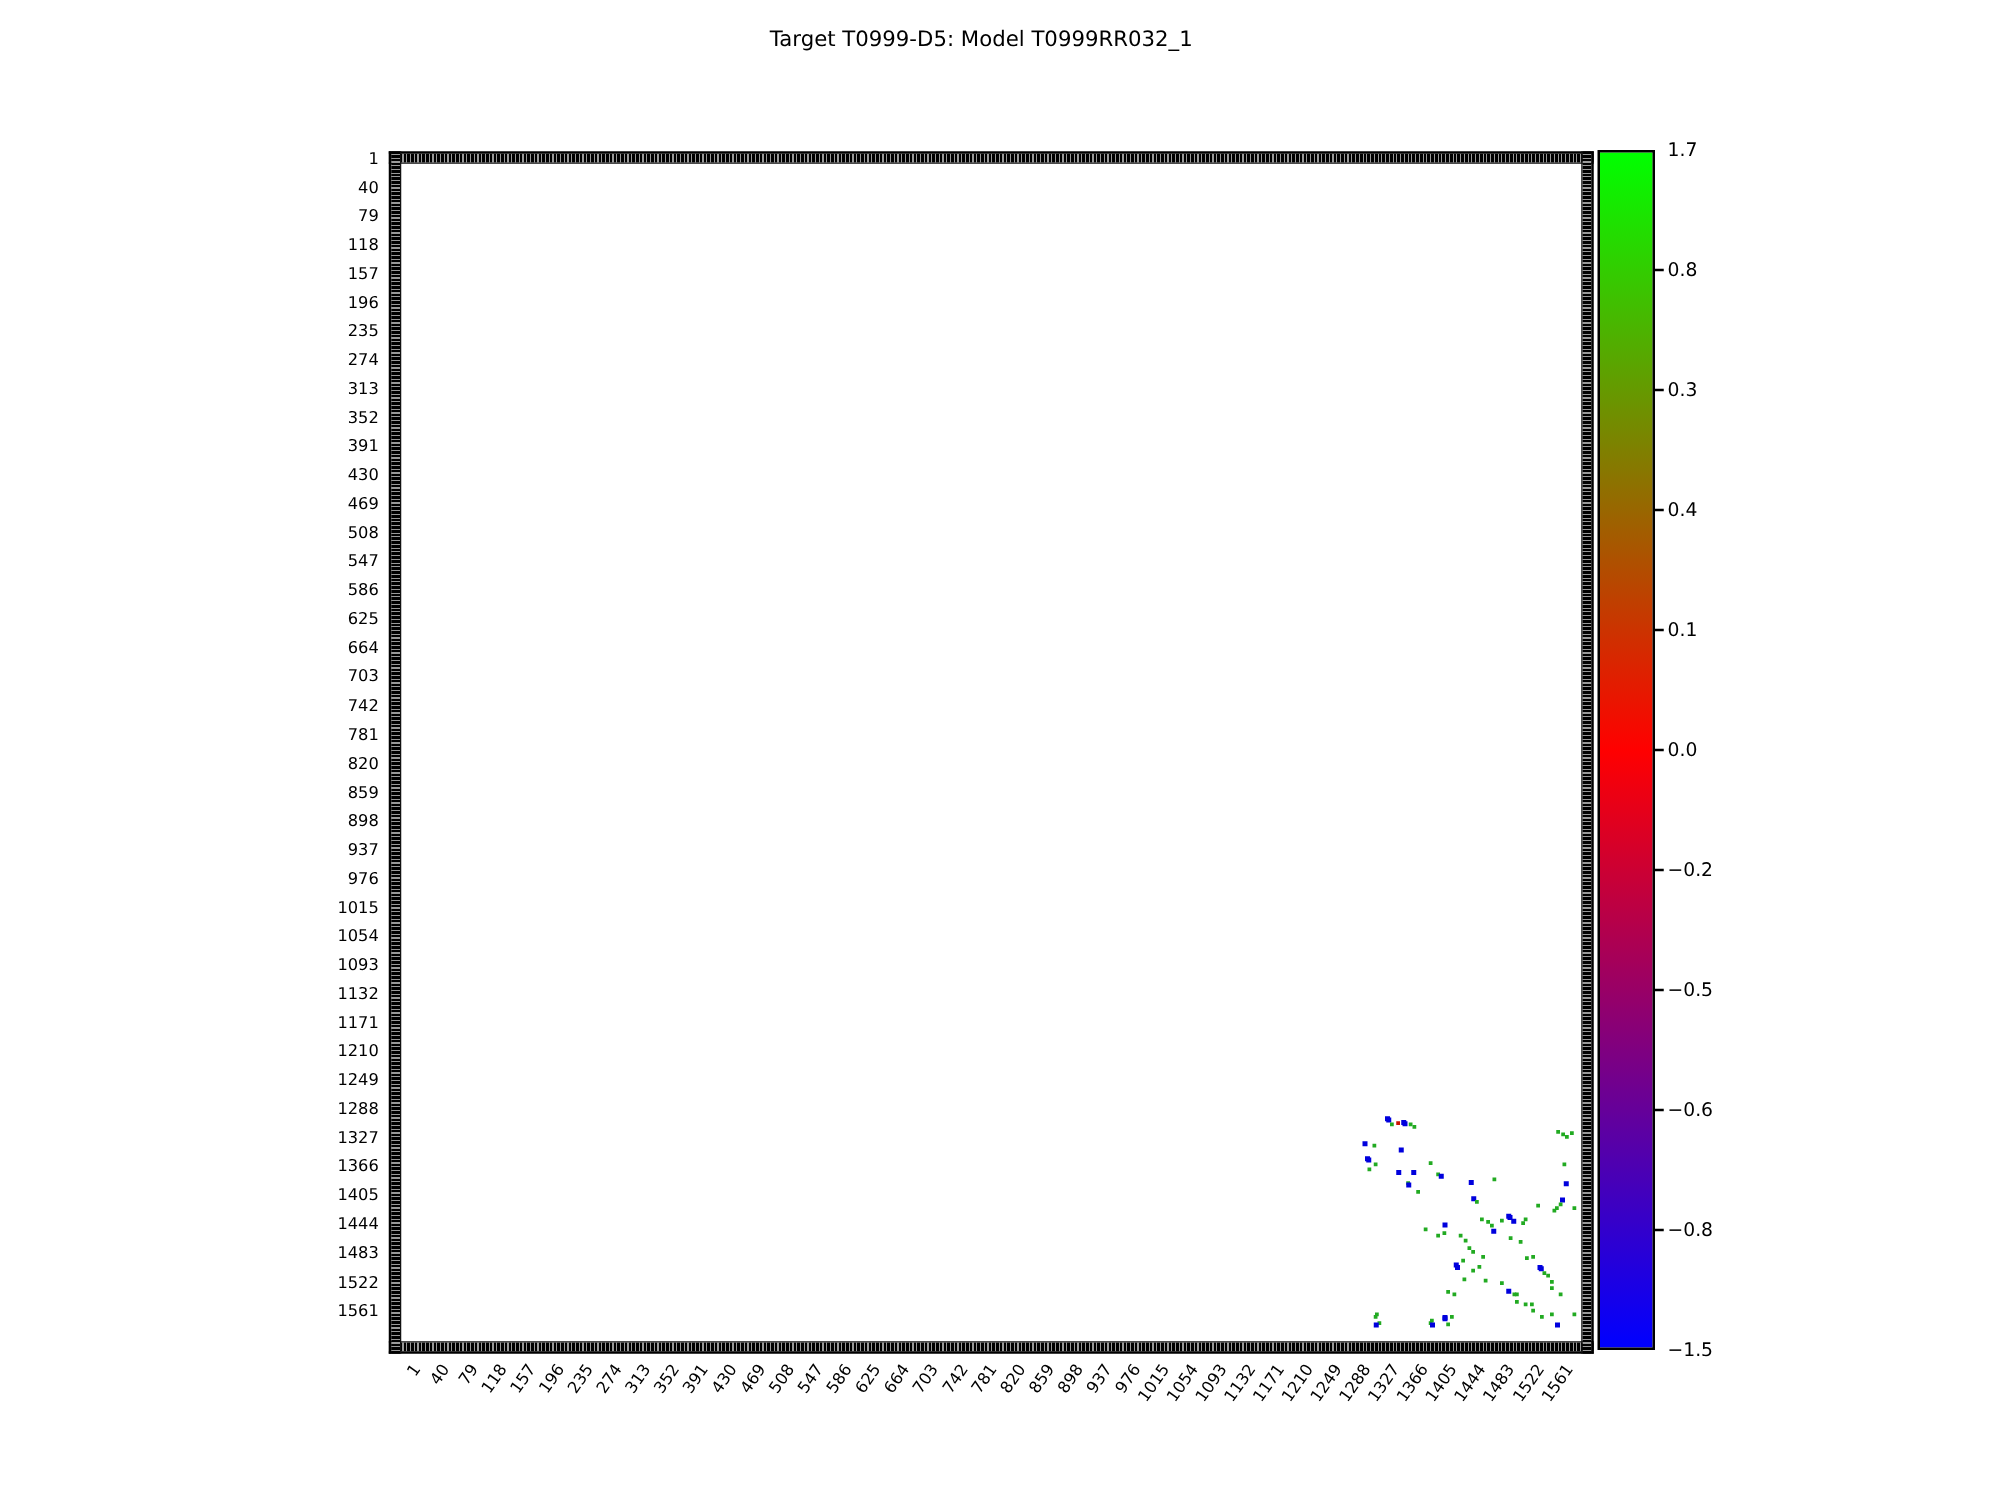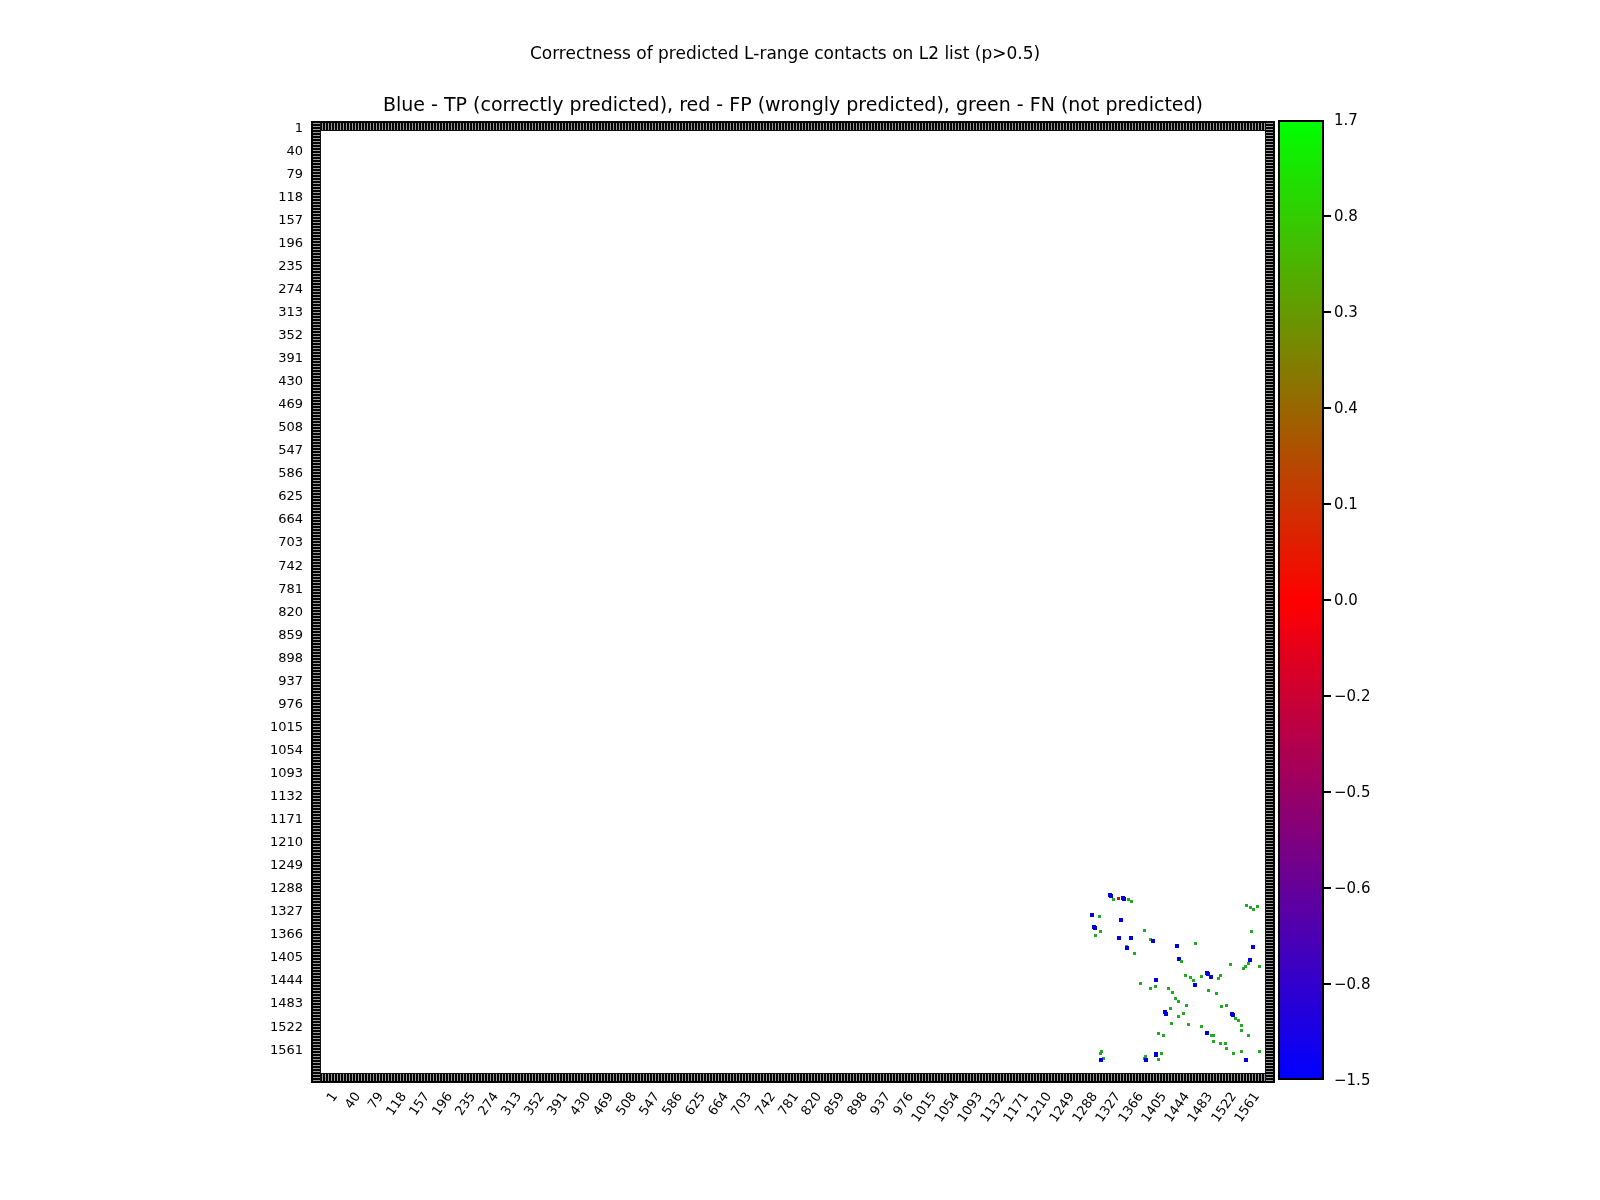--- a/index.html
+++ b/index.html
@@ -51,22 +51,21 @@
     box-sizing:border-box; border:2px solid #000;
     background:linear-gradient(to bottom,#00ff00 0%,#ff0000 50%,#0000ff 100%);
   }
   .cbtickmark { position:absolute; left:1324px; width:7px; height:2px; background:#000; }
   .cbticklabel { position:absolute; left:1334px; height:18px; line-height:18px; font-size:15px; text-align:left; }
 </style>
 </head>
 <body>
 
 <div class="fig">
-  <div class="suptitle2">Correctness of predicted L-range contacts on L2 list (p&gt;0.5)</div>
-  <div class="axtitle">Blue - TP (correctly predicted), red - FP (wrongly predicted), green - FN (not predicted)</div>
+  <div class="suptitle1">Target T0999-D5: Model T0999RR032_1</div>
 
   <div class="frame top"></div>
   <div class="frame bottom"></div>
   <div class="frame left"></div>
   <div class="frame right"></div>
 
   <div id="points-layer">
       <div class="pt" style="width: 4px; height: 4px; background: rgb(0, 0, 221); left: 1108.94px; top: 894.482px;"></div>
       <div class="pt" style="width: 4px; height: 4px; background: rgb(0, 0, 221); left: 1107.76px; top: 893.3px;"></div>
       <div class="pt" style="width: 3px; height: 3px; background: rgb(34, 170, 34); left: 1112.39px; top: 897.937px;"></div>

